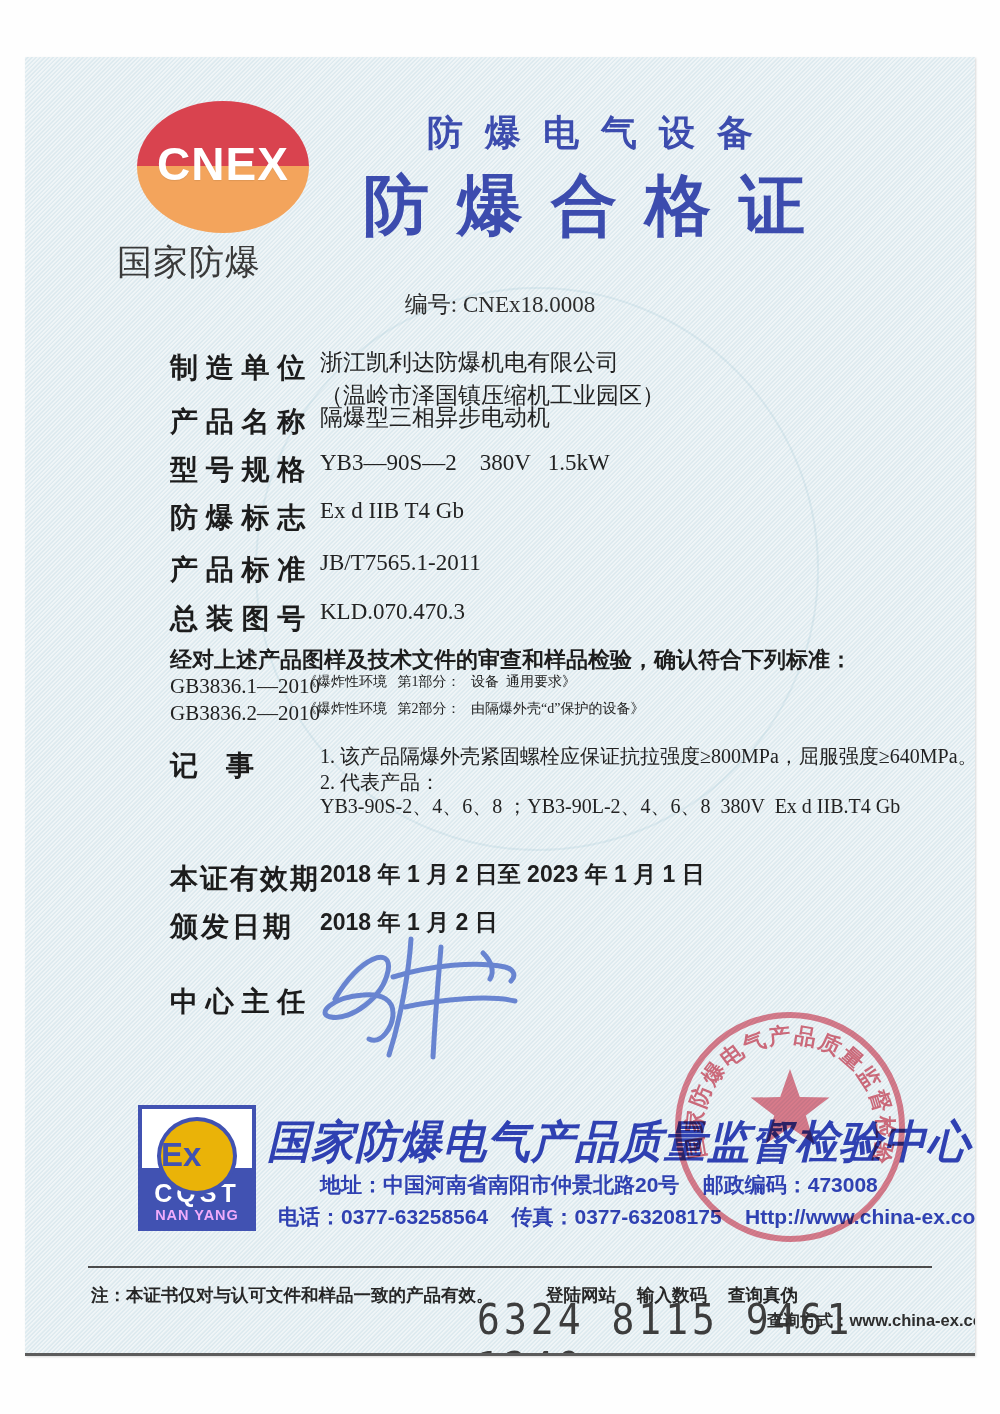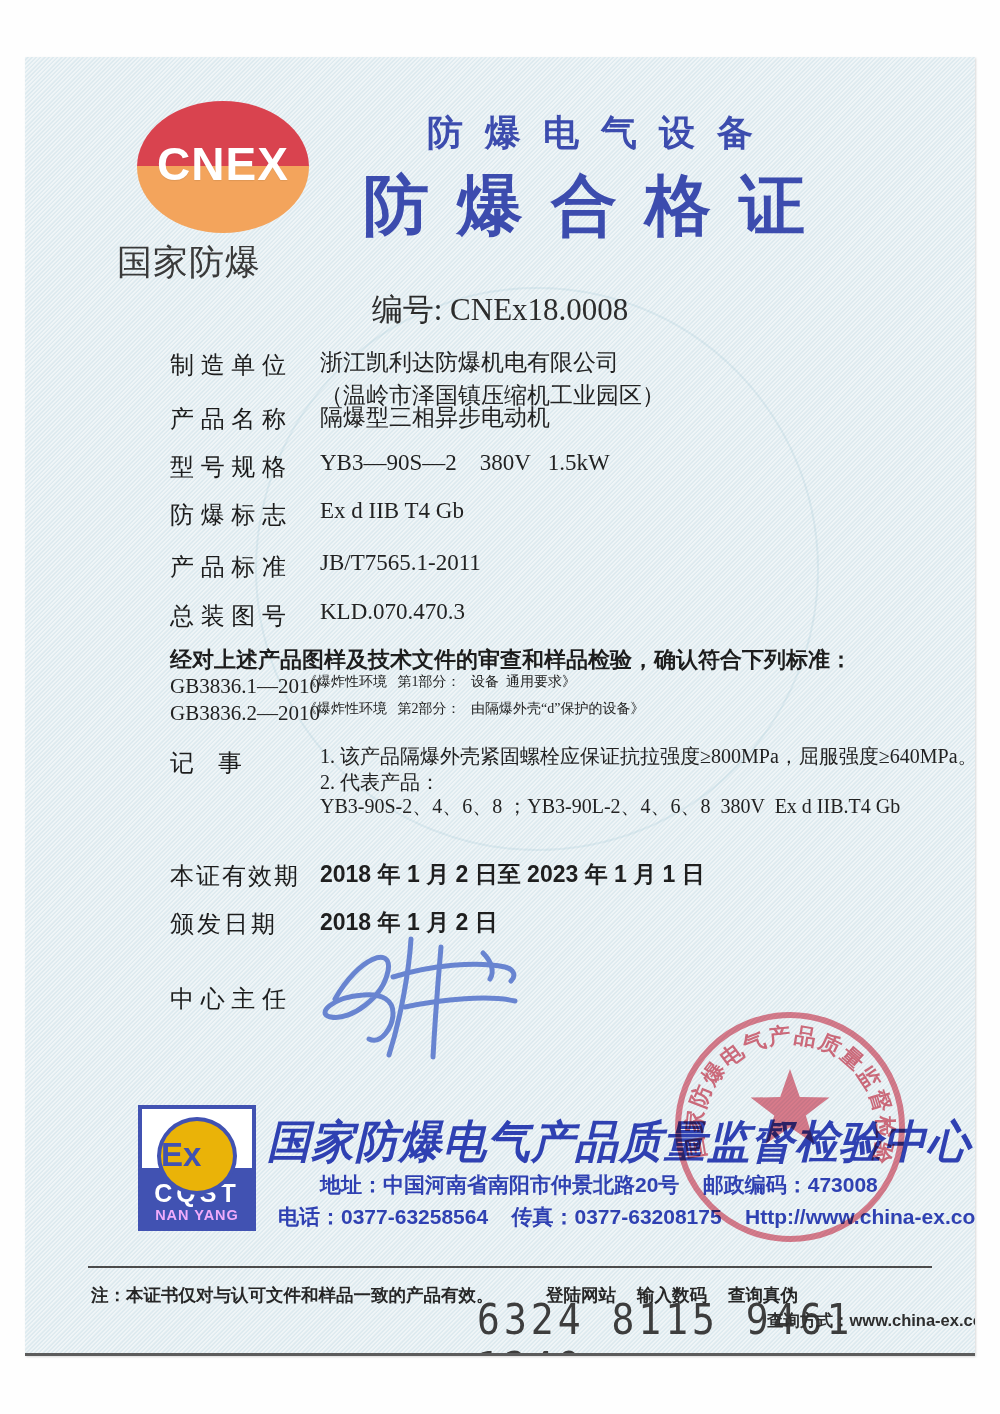--- a/index.html
+++ b/index.html
@@ -42,26 +42,26 @@
   .hdr-subtitle{
     position:absolute;left:402px;top:52px;
     font-size:36px;font-weight:bold;color:#3c4cae;letter-spacing:22px;
   }
   .hdr-title{
     position:absolute;left:338px;top:104px;
     font-size:66px;font-weight:bold;color:#3c4cae;letter-spacing:28px;
   }
   .cert-no{
     position:absolute;left:0;right:0;top:232px;text-align:center;
-    font-size:31px;color:#2c2c2c;font-family:"Liberation Serif",serif;
+    font-size:23px;color:#2c2c2c;font-family:"Liberation Serif",serif;
   }
   
   .flabel{
     position:absolute;left:145px;
-    font-size:24px;font-weight:400;color:#1c1c1c;white-space:pre;
+    font-size:28px;font-weight:700;color:#1c1c1c;white-space:pre;
   }
   .fvalue{
     position:absolute;left:295px;
     font-size:23px;color:#222;font-family:"Liberation Serif",serif;white-space:pre;
   }
   .statement{
     position:absolute;left:145px;top:588px;
     font-size:22px;font-weight:bold;color:#1d1d1d;white-space:pre;
   }
   .std-code{

